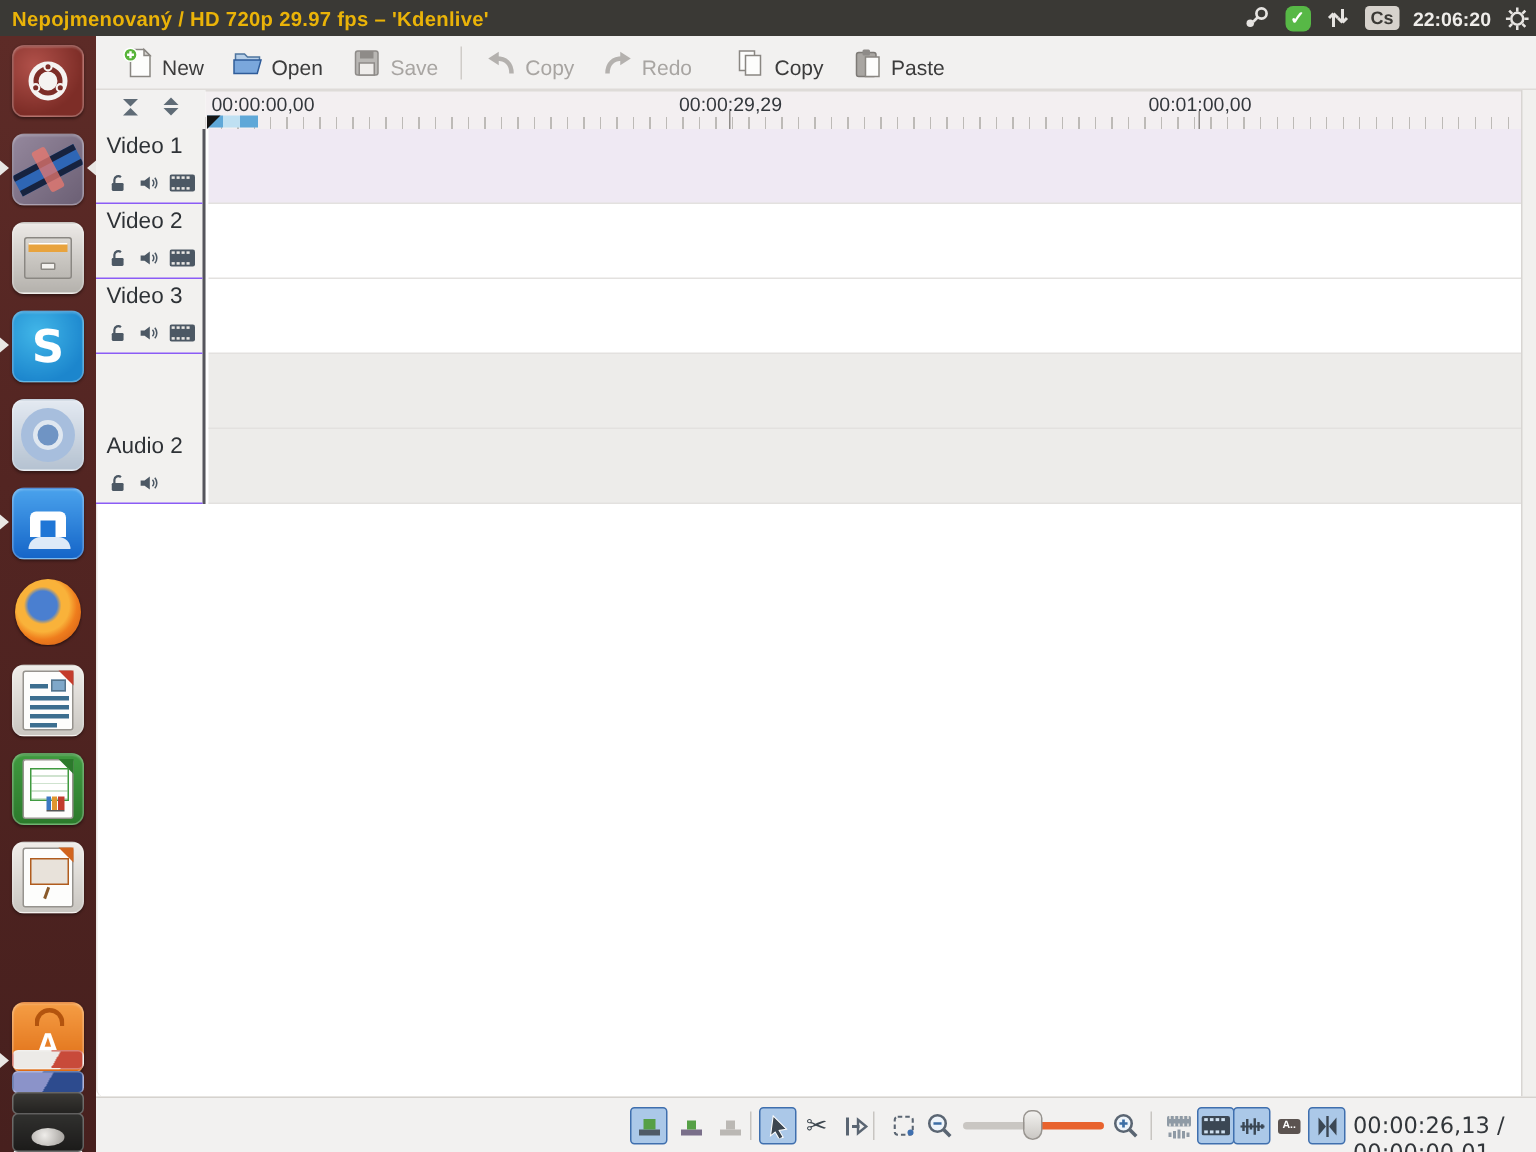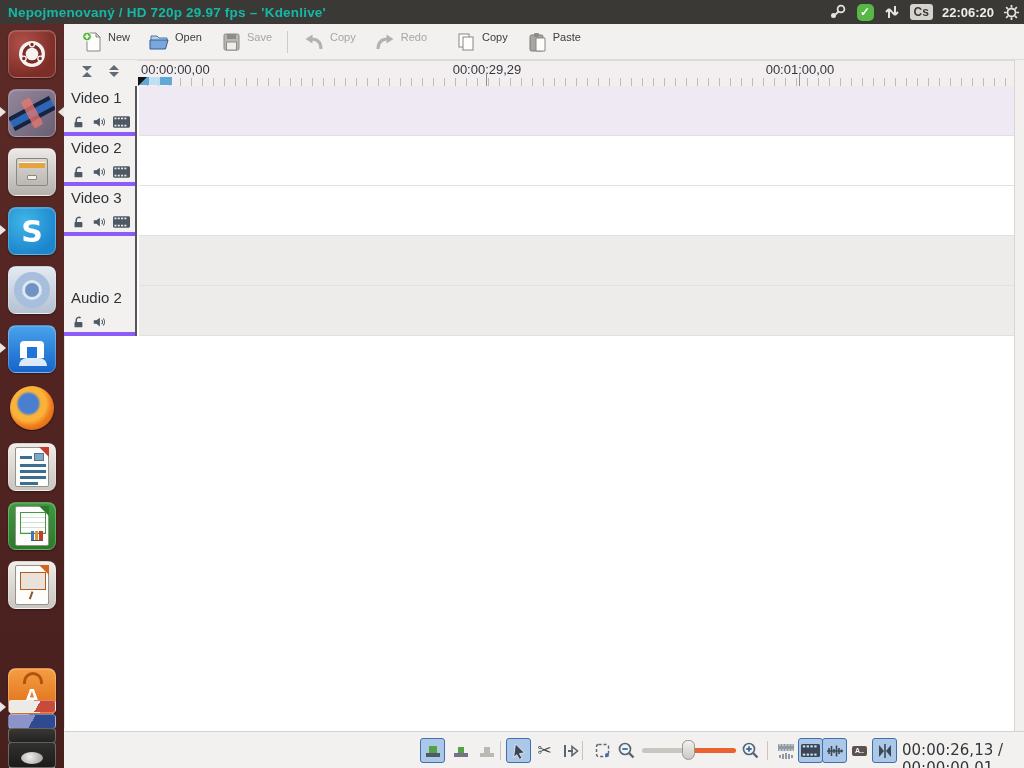--- a/index.html
+++ b/index.html
@@ -1,21 +1,21 @@
 <!DOCTYPE html>
 <html><head>
 <meta charset="utf-8">
 <style>
   * { margin:0; padding:0; box-sizing:border-box; }
   html,body { width:1024px; height:768px; overflow:hidden; background:#000; }
   .screen { position:relative; width:1024px; height:768px; font-family:"Liberation Sans",sans-serif; background:#fff; }
 
   
   .panel { position:absolute; left:0; top:0; width:1024px; height:24px; background:#3a3935; display:flex; align-items:center; }
-  .panel-title { color:#14b8a6; font-weight:bold; font-size:13.5px; padding-left:8px; letter-spacing:.2px; }
+  .panel-title { color:#eab308; font-weight:bold; font-size:13.5px; padding-left:8px; letter-spacing:.2px; }
   .tray { position:absolute; right:4px; top:0; height:24px; display:flex; align-items:center; gap:9px; }
   .tray svg { display:block; }
   .check-badge { width:17px; height:17px; background:#57b846; border-radius:5px; color:#fff; font-size:12px; font-weight:bold; text-align:center; line-height:16px; }
   .kbd-box { background:#d6d2cc; color:#3a3935; font-size:12px; font-weight:bold; border-radius:3px; padding:1px 4px; line-height:14px; }
   .clock { color:#efedea; font-size:13px; font-weight:bold; }
 
   
   .launcher { position:absolute; left:0; top:24px; width:64px; height:744px; overflow:hidden;
               background:linear-gradient(180deg,#5d2b27 0%,#532522 40%,#47201e 100%); }
   .ltile { position:absolute; left:8px; width:48px; height:48px; border-radius:8px;
@@ -52,39 +52,39 @@
   .impress-box { position:absolute; left:4px; top:6px; width:26px; height:18px; background:#e8e2da; border:1px solid #b05c1e; }
   .impress-stand { position:absolute; left:14px; bottom:4px; width:6px; height:8px; border-left:2px solid #8a5a2a; transform:rotate(20deg); }
   .tile-usc { background:linear-gradient(180deg,#f59d44,#dd6a12); position:relative; color:#fff; font-weight:bold; font-size:22px; }
   .usc-handle { position:absolute; top:3px; left:14px; width:20px; height:12px; border:3px solid #b3540e; border-bottom:none; border-radius:10px 10px 0 0; }
   .tile-amazon { background:#fbfaf9; color:#2b2b2b; font-weight:bold; font-size:28px; font-family:"DejaVu Sans",sans-serif; position:relative; }
   .stack-tile { position:absolute; left:8px; width:48px; border-radius:4px; border:1px solid rgba(255,255,255,.3); }
   .trash-paper { width:22px; height:12px; border-radius:50%; background:radial-gradient(circle at 40% 40%, #efedea, #9b9894); margin:9px auto 0; }
 
   
   .toolbar { position:absolute; left:64px; top:24px; width:960px; height:36px; background:#f2f1f0; border-bottom:1px solid #dedbd8; display:flex; align-items:center; padding-left:8px; }
-  .tbtn { display:flex; align-items:flex-start; gap:5px; padding:4px 9px; font-size:11px; color:#3c3c3c; border-radius:3px; }
+  .tbtn { display:flex; align-items:flex-end; gap:5px; padding:4px 9px; font-size:14px; color:#3c3c3c; border-radius:3px; }
   .tbtn.disabled { color:#a8a5a2; }
   .tsep { width:1px; height:22px; background:#cfccc8; margin:0 6px; }
   .tbtn svg { display:block; }
 
   
   .ruler-corner { position:absolute; left:64px; top:60px; width:73px; height:26px; background:#f2f1f0; display:flex; align-items:center; justify-content:space-around; padding:0 10px; }
   .ruler { position:absolute; left:137px; top:60px; width:877px; height:26px; background:#f3eff1; border-top:1px solid #dedbd8; }
   .ruler-ticks { position:absolute; left:0; bottom:0; width:100%; height:8px;
                  background:repeating-linear-gradient(90deg, transparent 0 10px, #bdbab7 10px 11px); }
   .rlabel { position:absolute; top:1px; font-size:13px; color:#33373c; }
   .majortick { position:absolute; bottom:0; width:1px; height:12px; background:#8f8c89; }
   .zonebar { position:absolute; left:1px; bottom:1px; width:34px; height:8px;
              background:linear-gradient(90deg,#5fa8d8 0 11px,#bfe0f2 11px 22px,#5fa8d8 22px 100%); }
   .playhead { position:absolute; left:1px; bottom:0; width:0; height:0; border-top:9px solid #141414; border-right:9px solid transparent; }
 
   
   .theaders { position:absolute; left:64px; top:86px; width:73px; height:250px; background:#f2f1ef; border-right:2px solid #55555c; }
-  .thead { position:absolute; left:0; width:71px; height:50px; border-bottom:4px solid #8b5cf6; padding:3px 0 0 7px; }
+  .thead { position:absolute; left:0; width:71px; height:50px; border-bottom:1px solid #8b5cf6; padding:3px 0 0 7px; }
   .tname { font-size:15px; color:#2e3236; }
   .ticons { display:flex; gap:7px; margin-top:9px; align-items:center; }
   .ticons span { display:flex; }
   .trows { position:absolute; left:139px; top:86px; width:875px; height:250px; }
   .trow { position:absolute; left:0; width:875px; height:50px; border-bottom:1px solid #e3e1df; }
   .row-v1 { background:#efe9f3; }
   .row-white { background:#ffffff; }
   .row-audio { background:#edecea; }
   .timeline-empty { position:absolute; left:64px; top:336px; width:950px; height:395px; background:#ffffff; border-bottom-left-radius:5px; border-left:1px solid #e8e5e2; }
   .right-strip { position:absolute; left:1014px; top:60px; width:10px; height:671px; background:#f1f0ee; border-left:1px solid #d8d5d2; }

